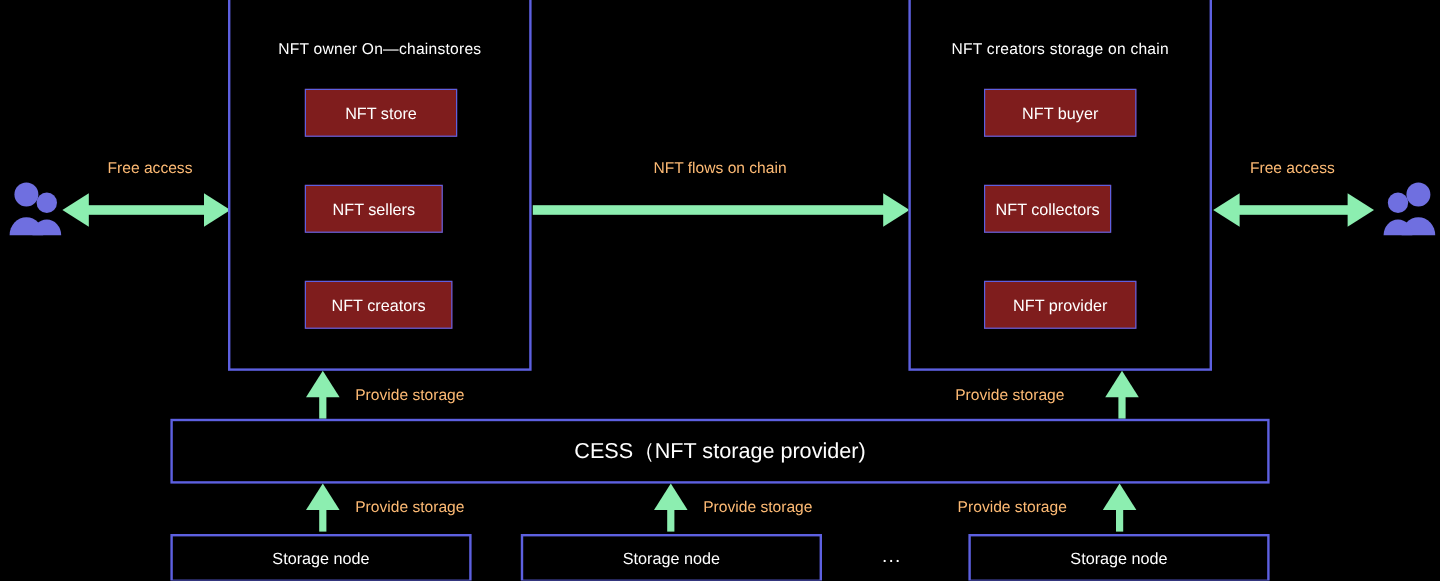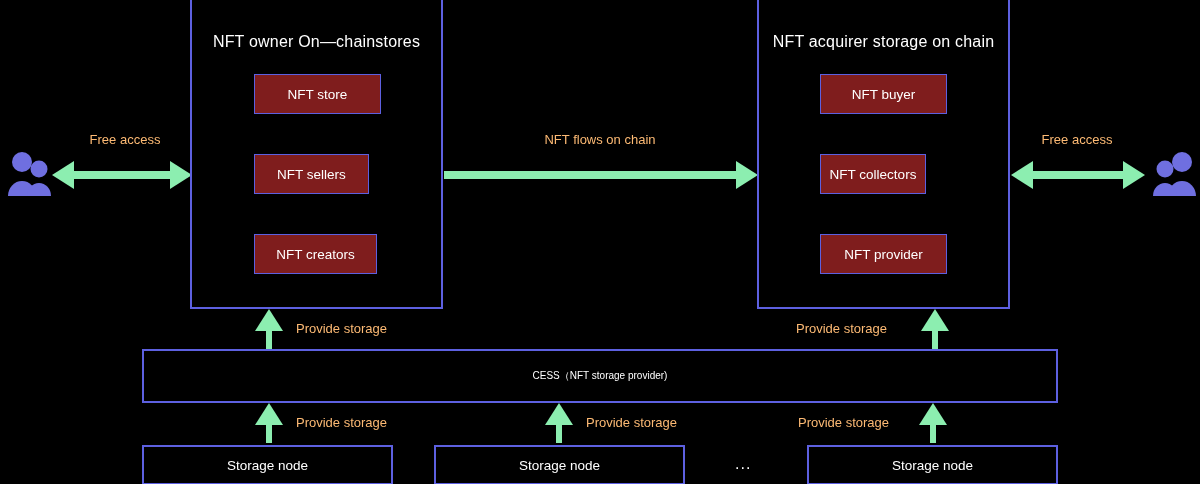--- a/index.html
+++ b/index.html
@@ -23,21 +23,21 @@
     border: 2px solid #5d60e0;
     background: #000000;
     box-sizing: border-box;
   }
   .panel-title {
     position: absolute;
     left: 0;
     right: 0;
     text-align: center;
     color: #ffffff;
-    font-size: 16px;
+    font-size: 13px;
     letter-spacing: 0.2px;
     white-space: nowrap;
   }
   .node-box {
     position: absolute;
     border: 1.6px solid #5d60e0;
     background: #7f1d1d;
     box-sizing: border-box;
     display: flex;
     align-items: center;
@@ -48,21 +48,21 @@
   }
   .bar-box {
     position: absolute;
     border: 2px solid #5d60e0;
     background: #000000;
     box-sizing: border-box;
     display: flex;
     align-items: center;
     justify-content: center;
     color: #ffffff;
-    font-size: 10px;
+    font-size: 18px;
     white-space: nowrap;
   }
   .label {
     position: absolute;
     color: #fdba74;
     font-size: 13px;
     white-space: nowrap;
   }
   .label.center {
     text-align: center;
@@ -111,21 +111,21 @@
   <div class="node-box" style="left:254px; top:234px; width:123px; height:40px;">NFT creators</div>
 
   <div class="label center" style="left:443px; top:132px; width:314px;">NFT flows on chain</div>
   <svg class="arrow-svg" style="left:444px; top:158px;" width="314" height="34" viewBox="0 0 314 34">
     <rect x="0" y="13" width="296" height="8" fill="#8ceeb0"></rect>
     <polygon points="314,17 292,3 292,31" fill="#8ceeb0"></polygon>
   </svg>
 
   <div class="panel" style="left:757px; top:-2px; width:253px; height:311px;">
   </div>
-  <div class="panel-title" style="left:757px; top:33px; width:253px;">NFT acquirer storage on chain</div>
+  <div class="panel-title" style="left:757px; top:33px; width:253px;">NFT creators storage on chain</div>
 
   <div class="node-box" style="left:820px; top:74px; width:127px; height:40px;">NFT buyer</div>
   <div class="node-box" style="left:820px; top:154px; width:106px; height:40px;">NFT collectors</div>
   <div class="node-box" style="left:820px; top:234px; width:127px; height:40px;">NFT provider</div>
 
   <div class="label center" style="left:1012px; top:132px; width:130px;">Free access</div>
   <svg class="arrow-svg" style="left:1011px; top:158px;" width="134" height="34" viewBox="0 0 134 34">
     <polygon points="0,17 22,3 22,31" fill="#8ceeb0"></polygon>
     <rect x="20" y="13" width="94" height="8" fill="#8ceeb0"></rect>
     <polygon points="134,17 112,3 112,31" fill="#8ceeb0"></polygon>

